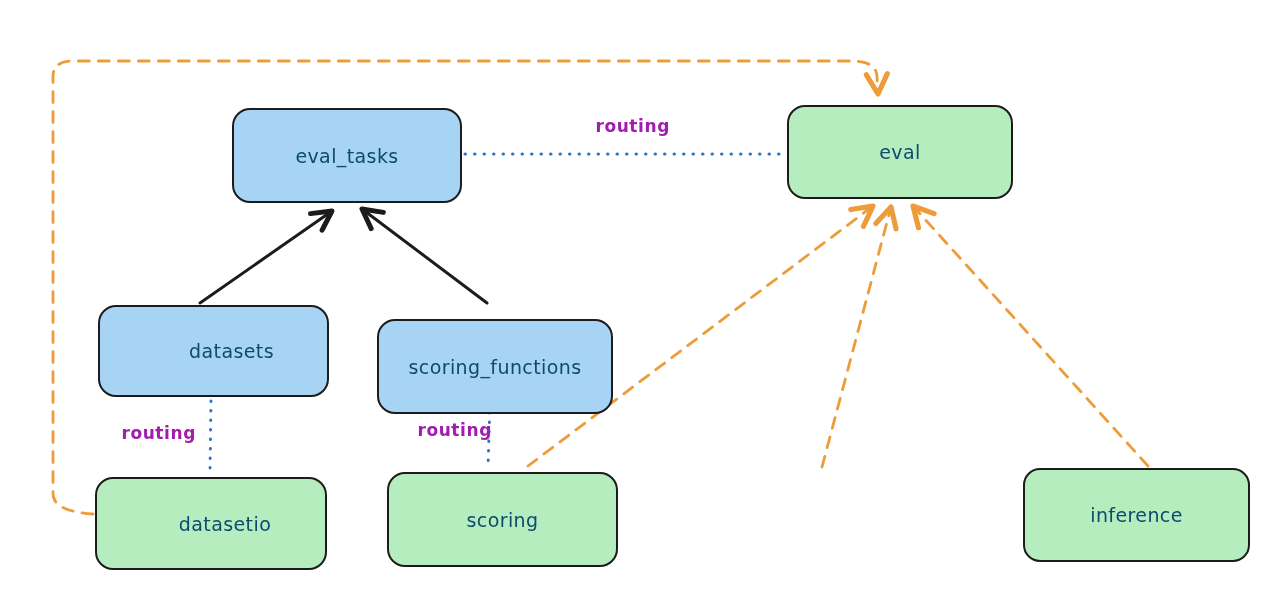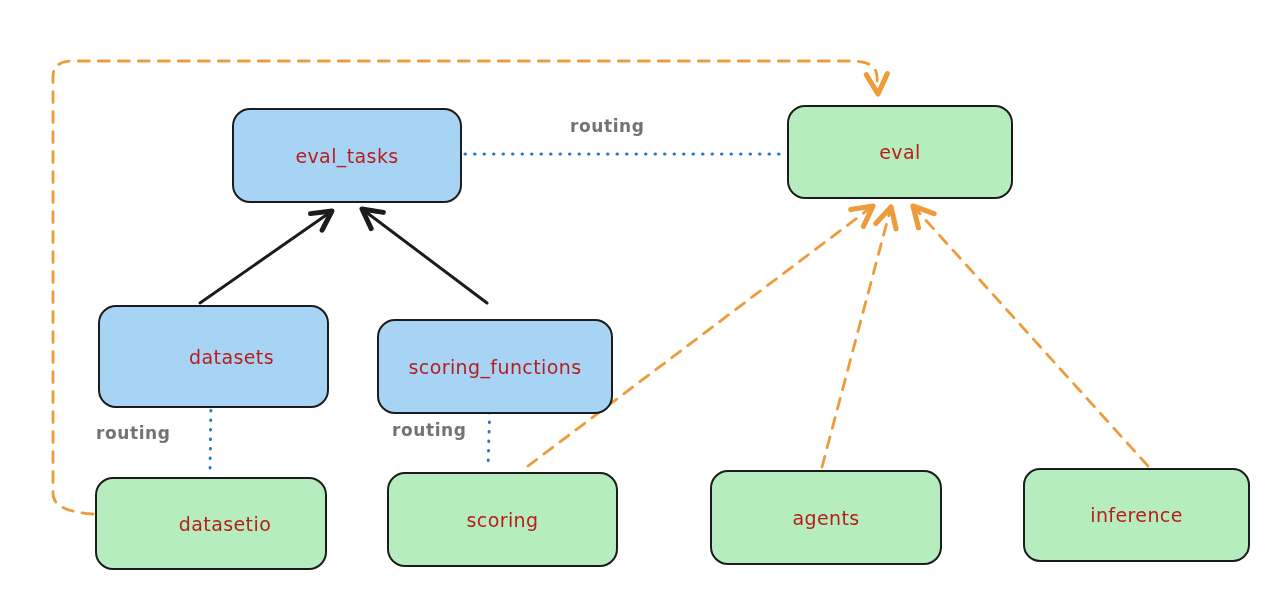--- a/index.html
+++ b/index.html
@@ -24,42 +24,42 @@
   .node {
     position: absolute;
     box-sizing: border-box;
     border: 2.5px solid #1c1c1c;
     border-radius: 18px;
     display: flex;
     align-items: center;
     justify-content: center;
     font-size: 19px;
     letter-spacing: 0.4px;
-    color: #b91c1c;
+    color: #0c4a6e;
   }
   .node.blue  { background: #a7d4f4; }
   .node.green { background: #b6edbe; }
 
   #node-eval_tasks        { left: 232px;  top: 108px; width: 230px; height: 95px; }
   #node-eval              { left: 787px;  top: 105px; width: 226px; height: 94px; }
-  #node-datasets          { left: 98px;   top: 305px; width: 231px; height: 103px; padding-left: 36px; }
+  #node-datasets          { left: 98px;   top: 305px; width: 231px; height: 92px; padding-left: 36px; }
   #node-scoring_functions { left: 377px;  top: 305px; width: 236px; height: 95px; margin-top: 14px; }
   #node-datasetio         { left: 95px;   top: 477px; width: 232px; height: 93px; padding-left: 28px; }
   #node-scoring           { left: 387px;  top: 472px; width: 231px; height: 95px; }
   #node-agents            { left: 710px;  top: 470px; width: 232px; height: 95px; }
   #node-inference         { left: 1023px; top: 468px; width: 227px; height: 94px; border-radius: 17px; }
 
   .routing-label {
     position: absolute;
     width: 100px;
-    text-align: left;
+    text-align: right;
     font-size: 17px;
     font-weight: bold;
     letter-spacing: 0.6px;
-    color: #737373;
+    color: #a21caf;
   }
   #routing-top  { left: 570px; top: 116px; }
   #routing-left { left: 96px;  top: 423px; }
   #routing-mid  { left: 392px; top: 420px; }
 </style>
 </head>
 <body>
 
 <div class="canvas">
 
@@ -97,23 +97,20 @@
   </div>
   <div class="node blue" id="node-scoring_functions">
     <span>scoring_functions</span>
   </div>
   <div class="node green" id="node-datasetio">
     <span>datasetio</span>
   </div>
   <div class="node green" id="node-scoring">
     <span>scoring</span>
   </div>
-  <div class="node green" id="node-agents">
-    <span>agents</span>
-  </div>
   <div class="node green" id="node-inference">
     <span>inference</span>
   </div>
 
   <div class="routing-label" id="routing-top">routing</div>
   <div class="routing-label" id="routing-left">routing</div>
   <div class="routing-label" id="routing-mid">routing</div>
 
 </div>
 

